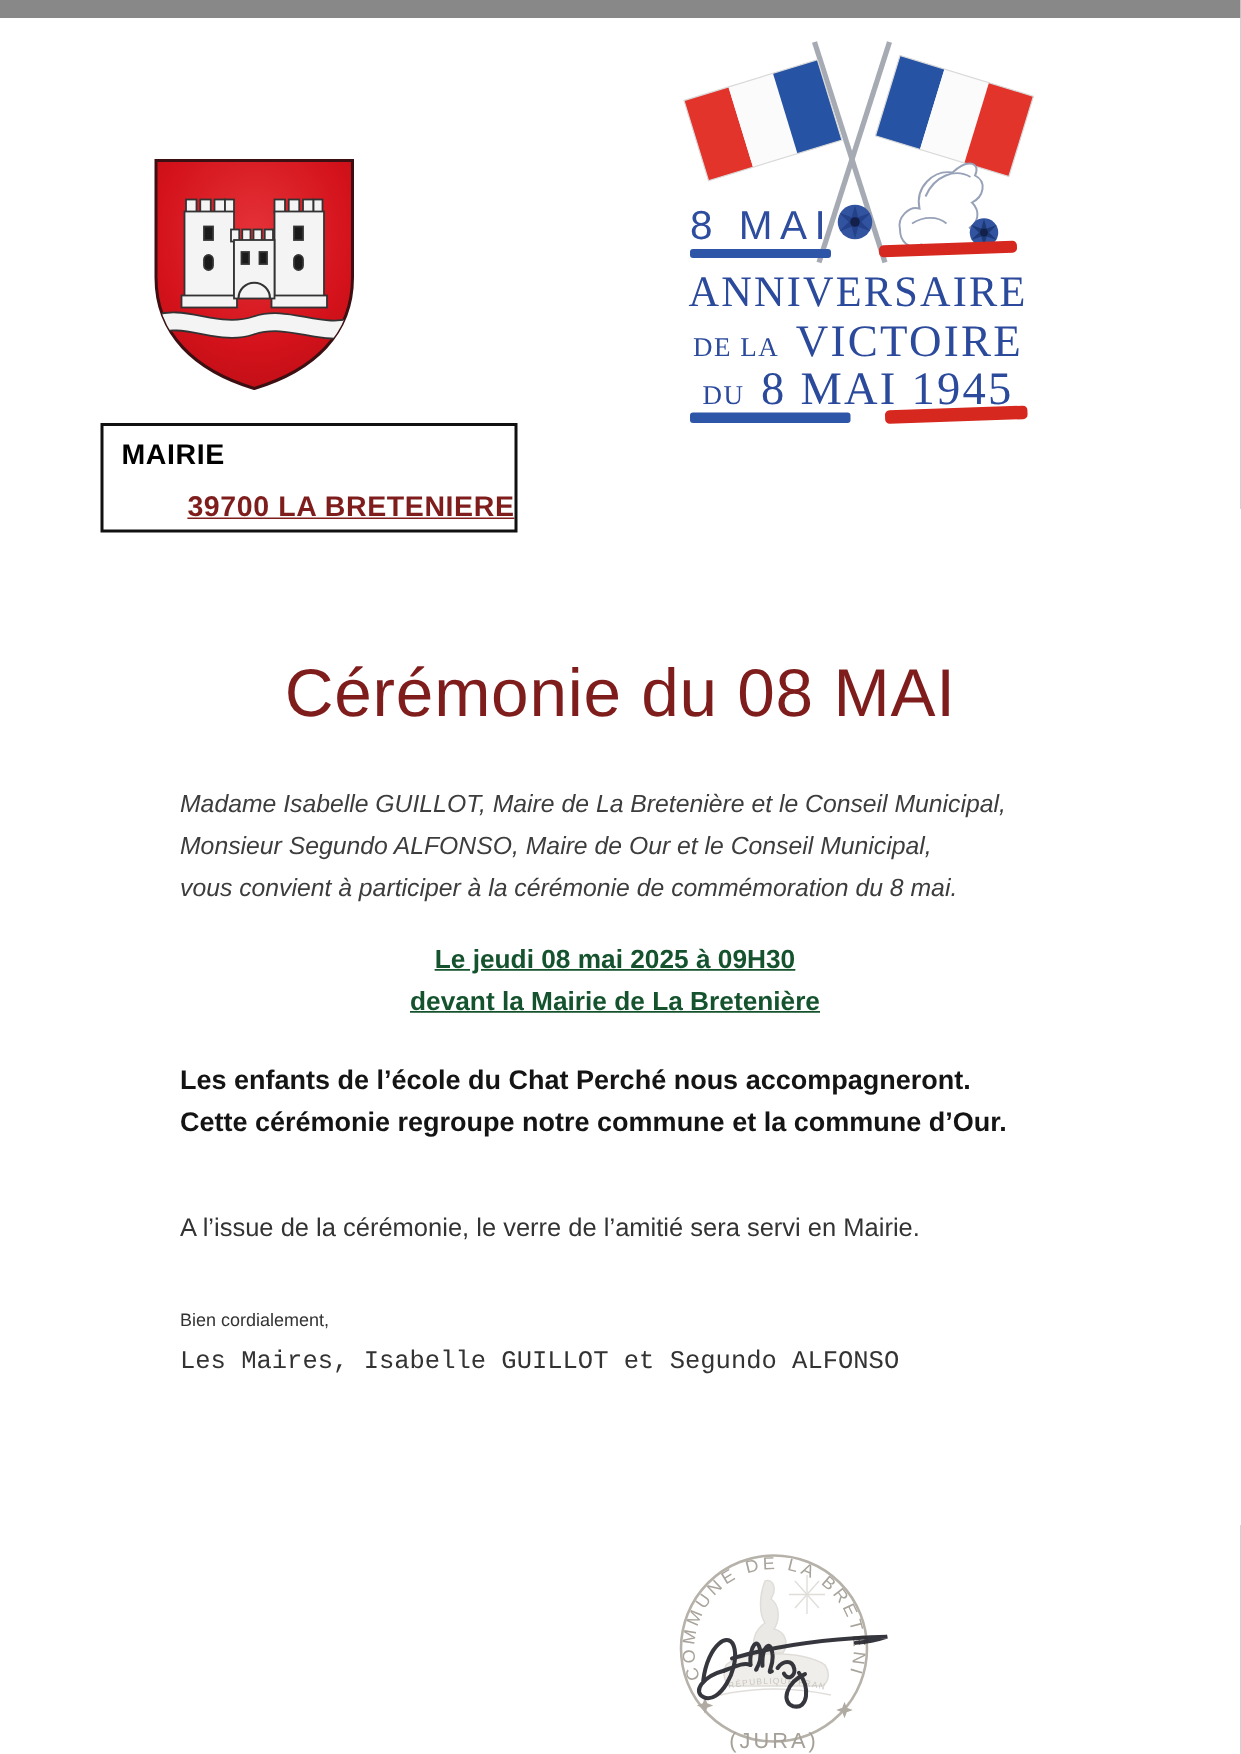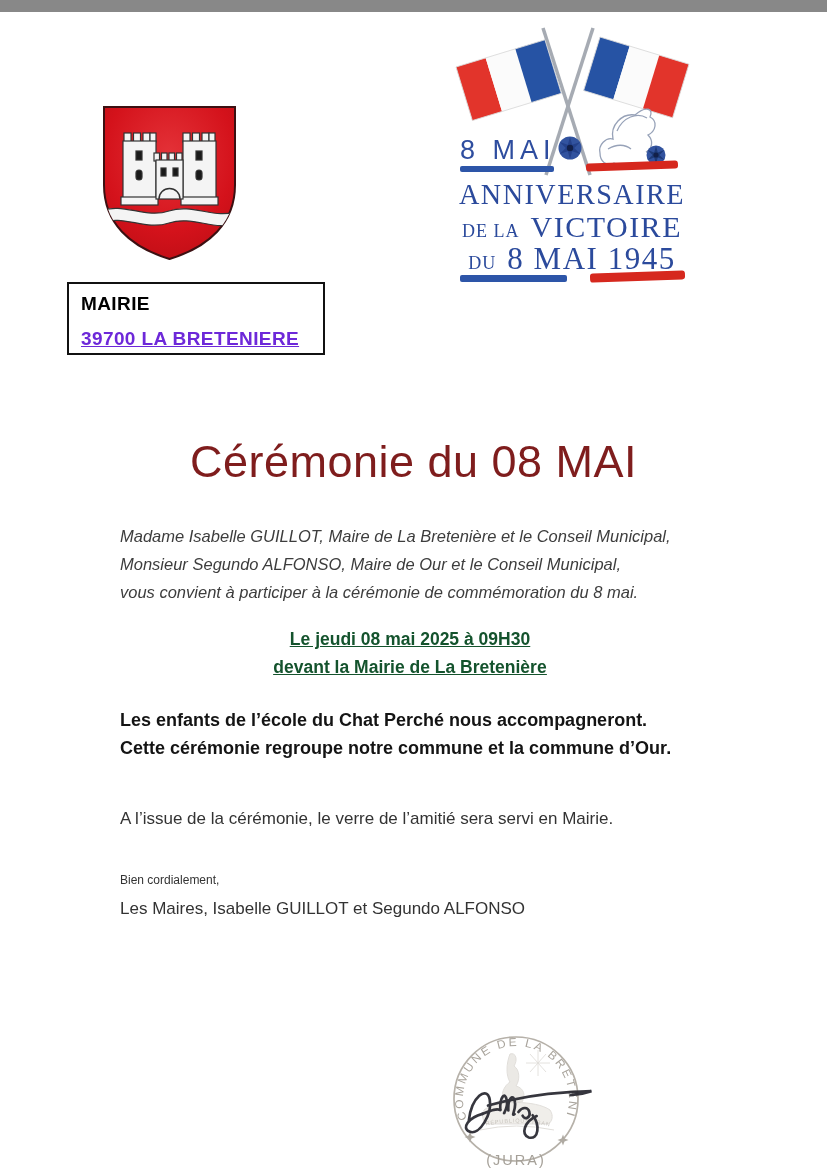--- a/index.html
+++ b/index.html
@@ -9,43 +9,43 @@
     background:#ffffff; overflow:hidden;
     font-family:"Liberation Sans", sans-serif;
   }
 
   
   .coat-of-arms { position:absolute; left:97px; top:86px; }
   .logo-8mai   { position:absolute; left:450px; top:13px; }
 
   
   .mairie-box {
-    position:absolute; left:67px; top:270px; width:258px; height:73px;
+    position:absolute; left:67px; top:270px; width:278px; height:73px;
     border:2px solid #111; box-sizing:border-box; padding:9px 0 0 12px;
   }
   .mairie-box .l1 { font-size:19px; font-weight:bold; color:#000; letter-spacing:.4px; }
-  .mairie-box .l2 { font-size:19px; font-weight:bold; color:#6d28d9; letter-spacing:.4px;
-                    margin-top:13px; text-decoration:underline; }
+  .mairie-box .l2 { font-size:19px; font-weight:bold; color:#7f1d1d; letter-spacing:.4px;
+                    margin-top:13px; text-decoration:underline;text-align:right; }
 
   
   .doc-title {
     position:absolute; top:424px; left:0; width:100%; text-align:center;
     font-size:45px; font-weight:400; letter-spacing:.5px; color:#7f1d1d;
   }
 
   
   .content { position:absolute; left:120px; top:510px; width:580px; color:#333; }
   .invitation { font-style:italic; font-size:16.5px; line-height:28px; color:#3d3d3d; }
   .when { margin-top:19px; text-align:center; font-size:17.5px; font-weight:bold;
           line-height:28px; color:#14532d;text-decoration:underline; }
   .when .u { text-decoration:underline; }
   .regroup { margin-top:25px; font-size:18px; font-weight:bold; line-height:28px; color:#141414; }
   .issue { margin-top:43px; font-size:17px; line-height:28px; }
   .closing { margin-top:33px; font-size:12px; line-height:28px; }
-  .signatories { margin-top:1px; font-size:17px; line-height:28px; }
+  .signatories { margin-top:1px; font-size:17px; line-height:28px;font-family:Liberation Mono, monospace; }
 
   
   .stamp { position:absolute; left:438px; top:1012px; }
 
   svg text { font-family:"Liberation Sans", sans-serif; }
   .serifTxt { font-family:"Liberation Serif", serif; }
 </style>
 </head>
 <body>
 

